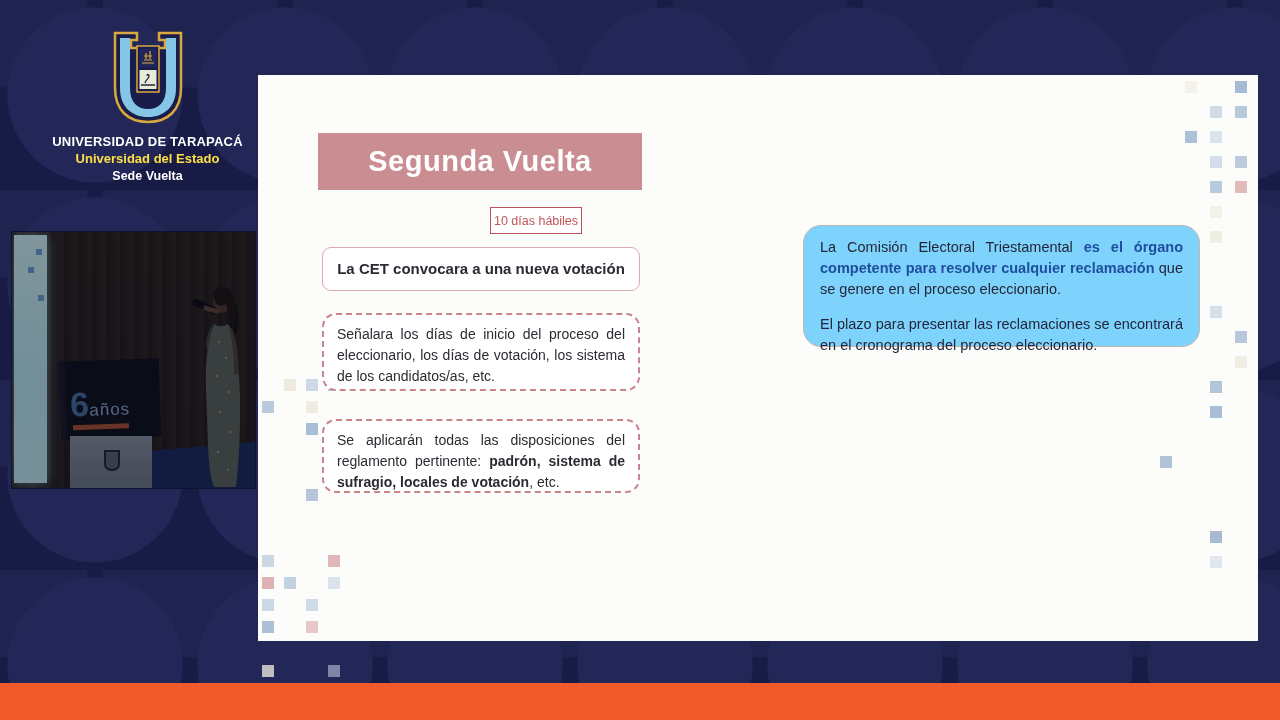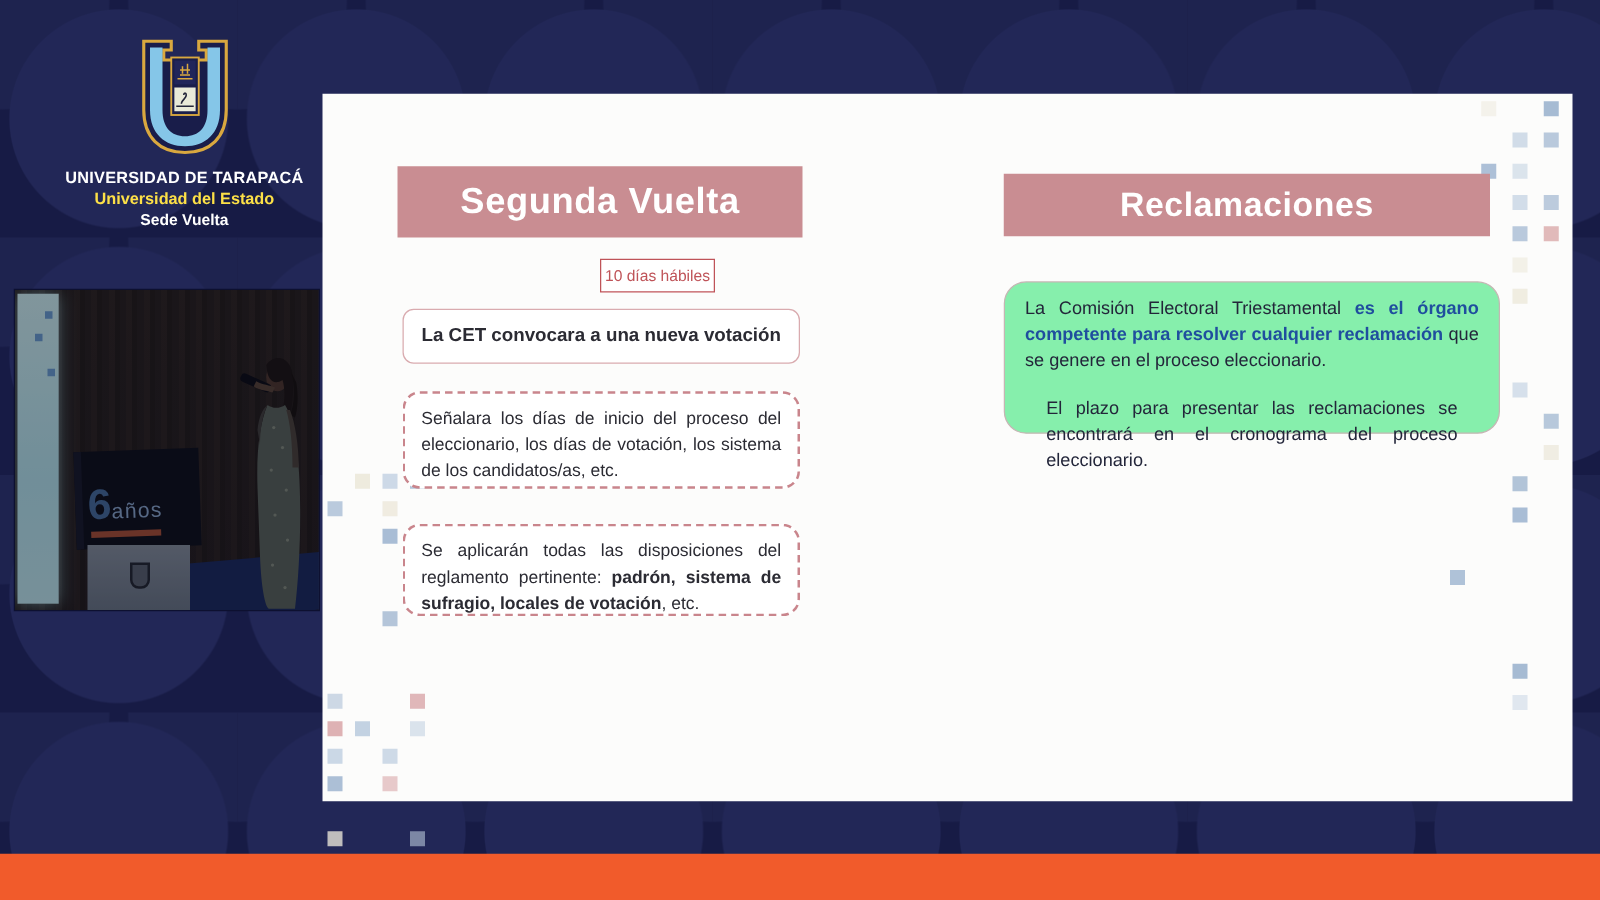--- a/index.html
+++ b/index.html
@@ -63,44 +63,44 @@
   .decor i{position:absolute;display:block;width:12px;height:12px;}
 
   .hdr{
     position:absolute;background:#c98d92;color:#ffffff;font-weight:bold;
     display:flex;align-items:center;justify-content:center;letter-spacing:.5px;
   }
   .hdr-left{left:60px;top:58px;width:324px;height:57px;font-size:29px;}
   .hdr-right{left:545px;top:64px;width:389px;height:50px;font-size:27px;}
 
   .badge{
-    position:absolute;left:222px;top:132px;width:90px;height:25px;
+    position:absolute;left:232px;top:132px;width:90px;height:25px;
     border:1px solid #bf5358;color:#bf5358;font-size:12.5px;
     display:flex;align-items:center;justify-content:center;background:#ffffff;
   }
 
   .box{
     position:absolute;left:64px;width:318px;box-sizing:border-box;
     color:#2b2b33;font-size:14px;line-height:1.5;text-align:justify;
     padding:9px 13px;background:#ffffff;
   }
   .box.solid1{border:1.5px solid #d9abaf;border-radius:9px;top:172px;height:44px;
     display:flex;align-items:center;justify-content:center;font-weight:bold;font-size:15px;text-align:center;padding:4px 10px;}
   .box.dash1{border:2.5px dashed #c9858c;border-radius:14px;top:238px;height:78px;}
   .box.dash2{border:2.5px dashed #c9858c;border-radius:14px;top:344px;height:74px;}
   .bold-seg{font-weight:bold;}
 
   .rbox{
     position:absolute;left:545px;top:150px;width:397px;height:122px;box-sizing:border-box;
-    border:1.5px solid #c5b6b4;border-radius:18px;background:#86efac;
+    border:1.5px solid #c5b6b4;border-radius:18px;background:#7dd3fc;
     color:#23263a;font-size:14.5px;line-height:1.45;text-align:justify;
     padding:11px 16px;
   }
   .rbox p{margin:0 0 14px 0;}
-  .rbox p:last-child{margin:17px;}
+  .rbox p:last-child{margin:0;}
   .hl-blue{color:#1f4e9e;font-weight:bold;}
 
   .orange-bar{position:absolute;left:0;bottom:0;width:1280px;height:37px;background:#f15b2b;}
 </style>
 </head>
 <body>
 
 <div class="logo-block">
   <svg width="74" height="96" viewBox="0 0 74 96">
     <path d="M4,3 L26,3 L26,10 L20,10 L20,18 L54,18 L54,10 L48,10 L48,3 L70,3 L70,58 C70,80 57,92 37,92 C17,92 4,80 4,58 Z" fill="#191d4a" stroke="#d9a83f" stroke-width="2.5"></path>
@@ -201,20 +201,19 @@
       <i style="left: 70px; top: 590px; background: rgb(195, 210, 226); opacity: 0.56;"></i>
     </div>
 
   <div class="hdr hdr-left">Segunda Vuelta</div>
   <div class="badge">10 días hábiles</div>
 
   <div class="box solid1">La CET convocara a una nueva votación</div>
   <div class="box dash1">Señalara los días de inicio del proceso del eleccionario, los días de votación, los sistema de los candidatos/as, etc.</div>
   <div class="box dash2"><span>Se aplicarán todas las disposiciones del reglamento pertinente: </span><span class="bold-seg">padrón, sistema de sufragio, locales de votación</span><span>, etc.</span></div>
 
-  <div class="hdr hdr-right">Reclamaciones</div>
   <div class="rbox">
     <p><span>La Comisión Electoral Triestamental </span><span class="hl-blue">es el órgano competente para resolver cualquier reclamación </span><span>que se genere en el proceso eleccionario.</span></p>
     <p>El plazo para presentar las reclamaciones se encontrará en el cronograma del proceso eleccionario.</p>
   </div>
 </div>
 
 <div class="orange-bar"></div>
 
 </body></html>

